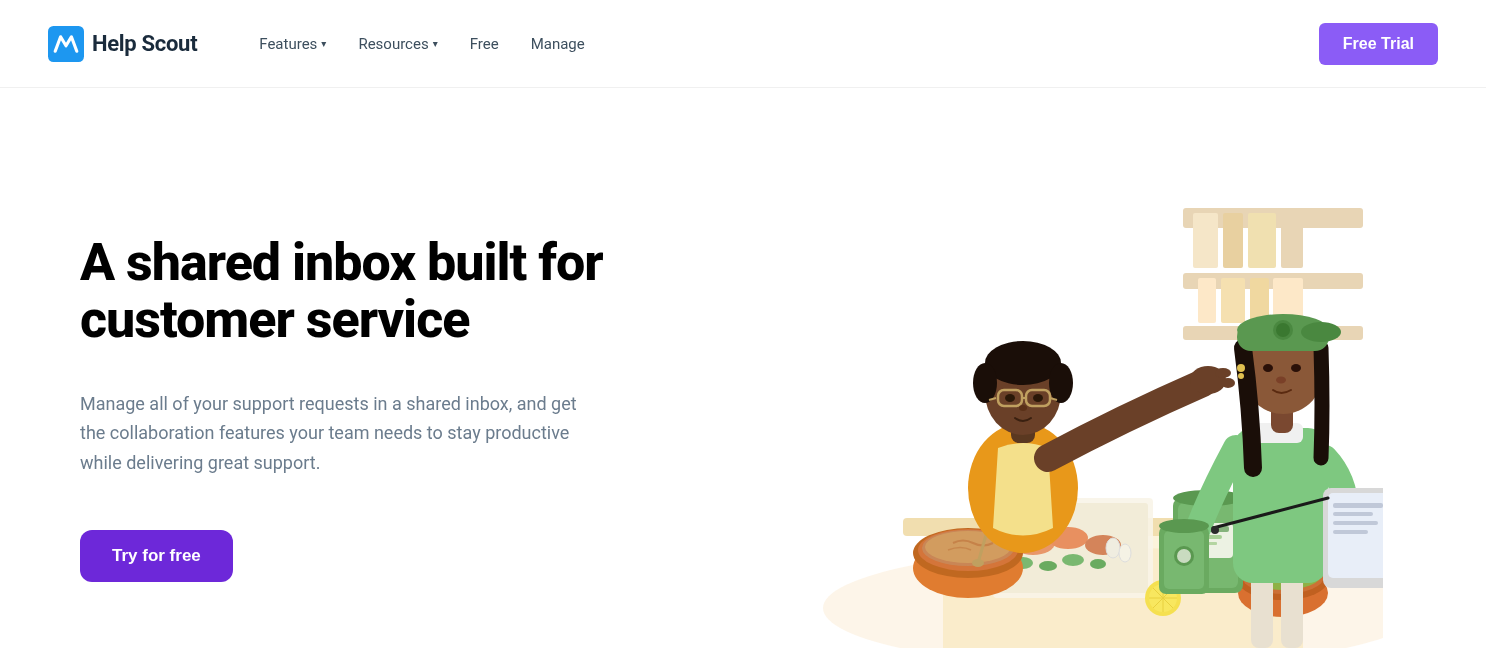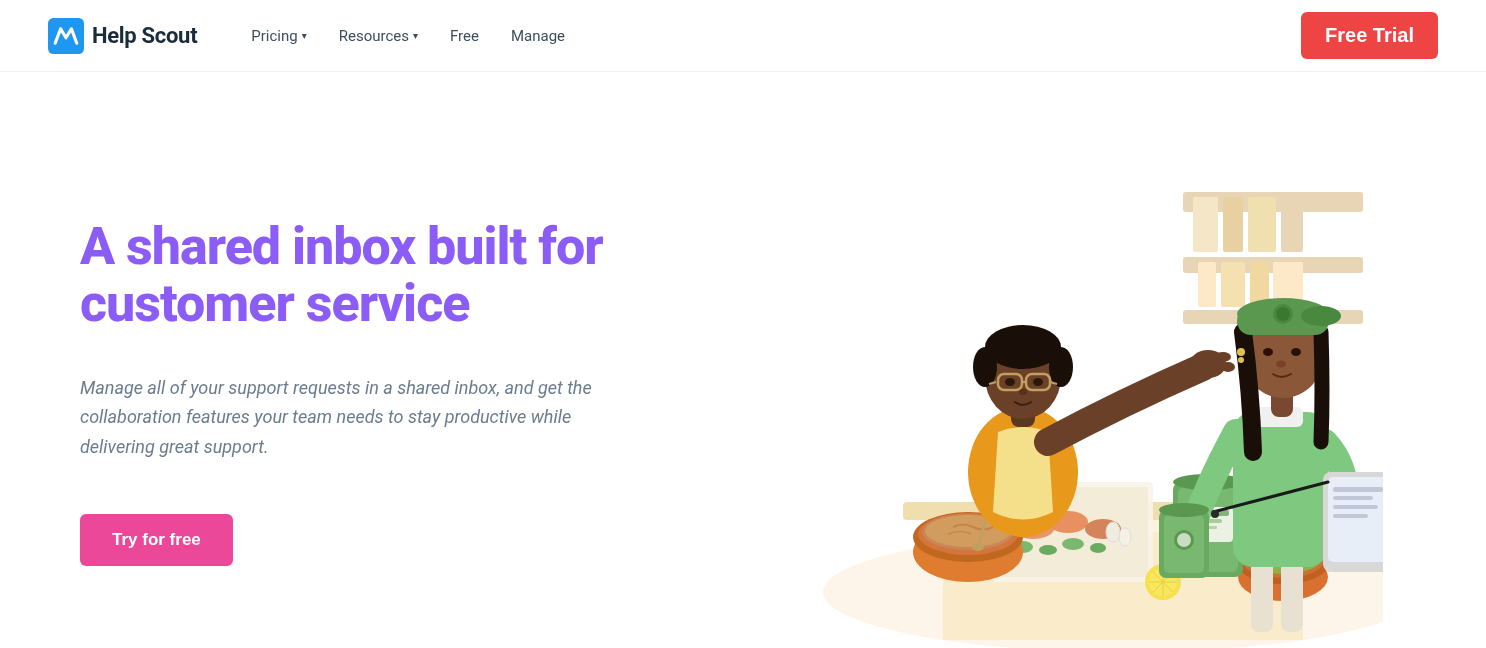--- a/index.html
+++ b/index.html
@@ -9,25 +9,26 @@
       width: 1486px;
       min-height: 648px;
       overflow-x: hidden;
     }
 
     
     header {
       display: flex;
       align-items: center;
       padding: 0 48px;
-      height: 72px;
+      height: 88px;
       border-bottom: 1px solid #f0f0f0;
       position: relative;
       z-index: 10;
       background: #fff;
+      gap: 8px;
     }
 
     .logo-area {
       display: flex;
       align-items: center;
       gap: 8px;
       margin-right: 40px;
       text-decoration: none;
     }
 
@@ -62,26 +63,26 @@
       text-decoration: none;
       font-weight: 400;
     }
 
     .nav-arrow {
       font-size: 10px;
       color: #3d4f5e;
     }
 
     .free-trial-btn {
-      background: #ef4444;
+      background: #8b5cf6;
       color: #fff;
       border: none;
       border-radius: 6px;
       padding: 12px 24px;
-      font-size: 20px;
+      font-size: 16px;
       font-weight: 600;
       cursor: pointer;
       margin-left: auto;
     }
 
     
     .hero {
       display: flex;
       align-items: center;
       padding: 60px 80px 40px 80px;
@@ -91,40 +92,39 @@
     }
 
     .hero-content {
       max-width: 600px;
       flex-shrink: 0;
     }
 
     .hero-title {
       font-size: 52px;
       font-weight: 800;
-      color: #8b5cf6;
+      color: #000000;
       line-height: 1.1;
       margin-bottom: 40px;
       letter-spacing: -1px;
     }
 
     .hero-subtitle {
       font-size: 18px;
       color: #6b7c8d;
       line-height: 1.65;
       margin-bottom: 40px;
       max-width: 520px;
-      font-style: italic;
     }
 
     .try-free-btn {
-      background: #ec4899;
+      background: #6d28d9;
       color: #fff;
       border: none;
-      border-radius: 6px;
+      border-radius: 12px;
       padding: 16px 32px;
       font-size: 17px;
       font-weight: 600;
       cursor: pointer;
       margin-top: 12px;
     }
 
     
     .hero-illustration {
       flex: 1;
@@ -148,21 +148,21 @@
   <a class="logo-area" href="#">
     <svg class="logo-icon" viewBox="0 0 40 40" fill="none" xmlns="http://www.w3.org/2000/svg">
       <rect width="40" height="40" rx="6" fill="#1d97f0"></rect>
       <path d="M8 28 L14 12 L20 22 L26 12 L32 28" stroke="white" stroke-width="3.5" stroke-linecap="round" stroke-linejoin="round" fill="none"></path>
     </svg>
     <span class="logo-text">Help Scout</span>
   </a>
 
   <nav>
     <a class="nav-item" href="#">
-      <span>Pricing</span>
+      <span>Features</span>
       <span class="nav-arrow">▾</span>
     </a>
     <a class="nav-item" href="#">
       <span>Resources</span>
       <span class="nav-arrow">▾</span>
     </a>
     <a class="nav-item" href="#">
       <span>Free</span>
     </a>
     <a class="nav-item" href="#">

